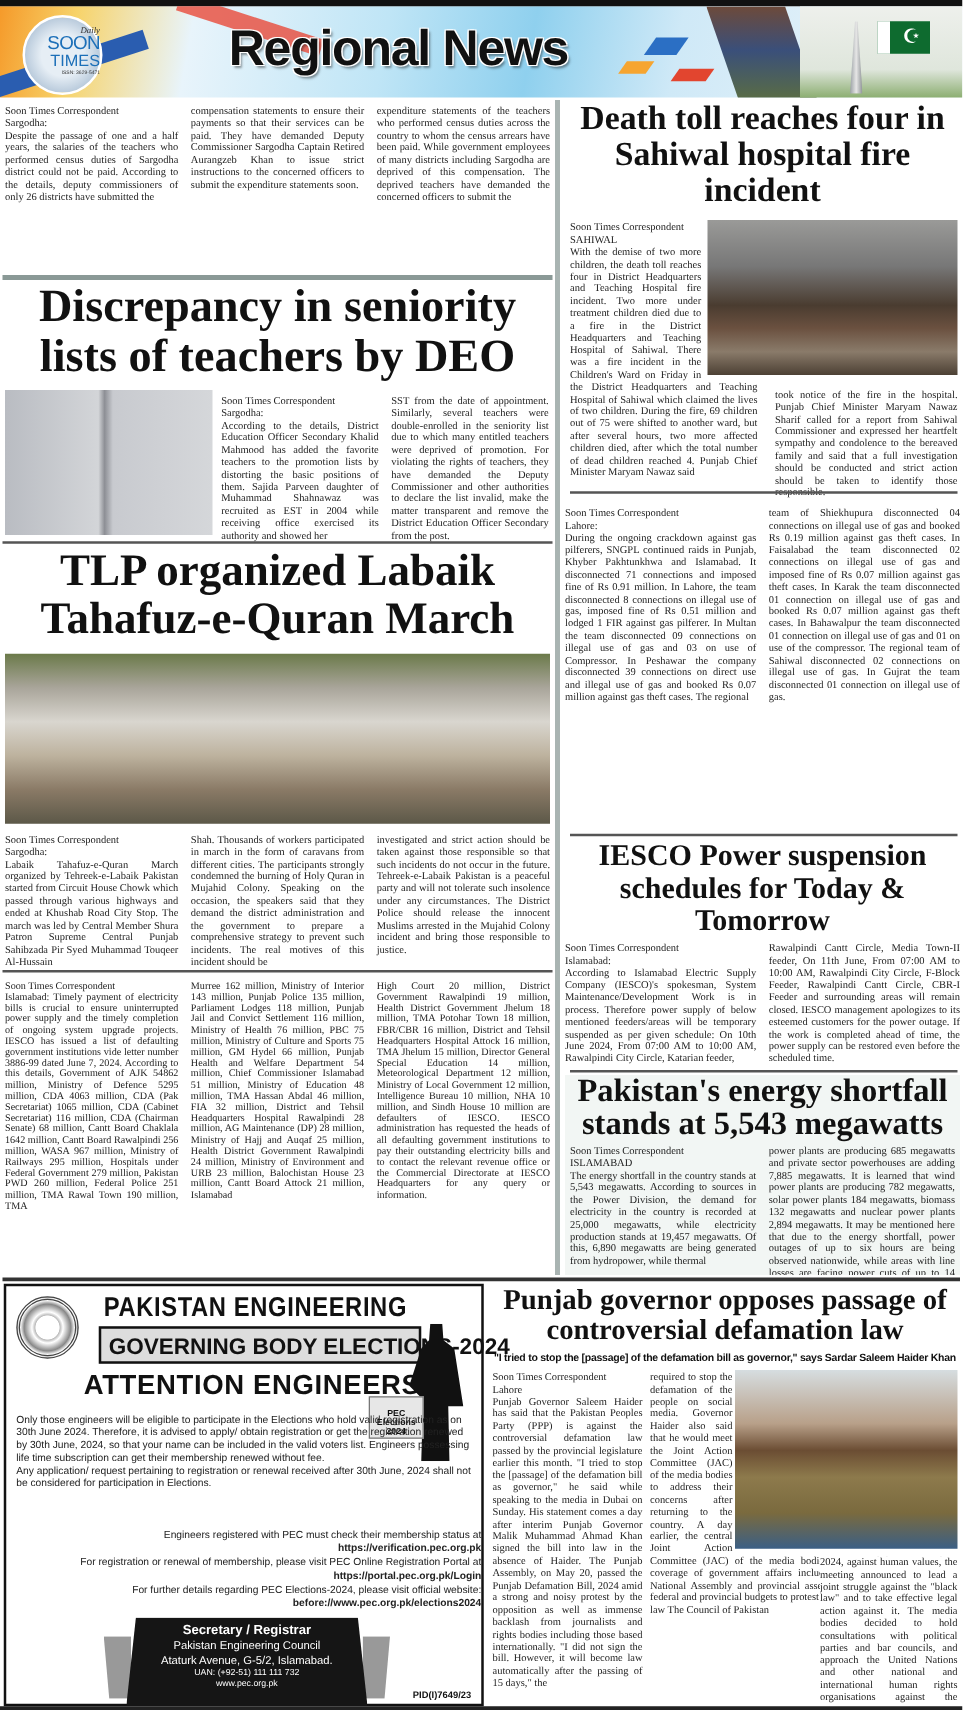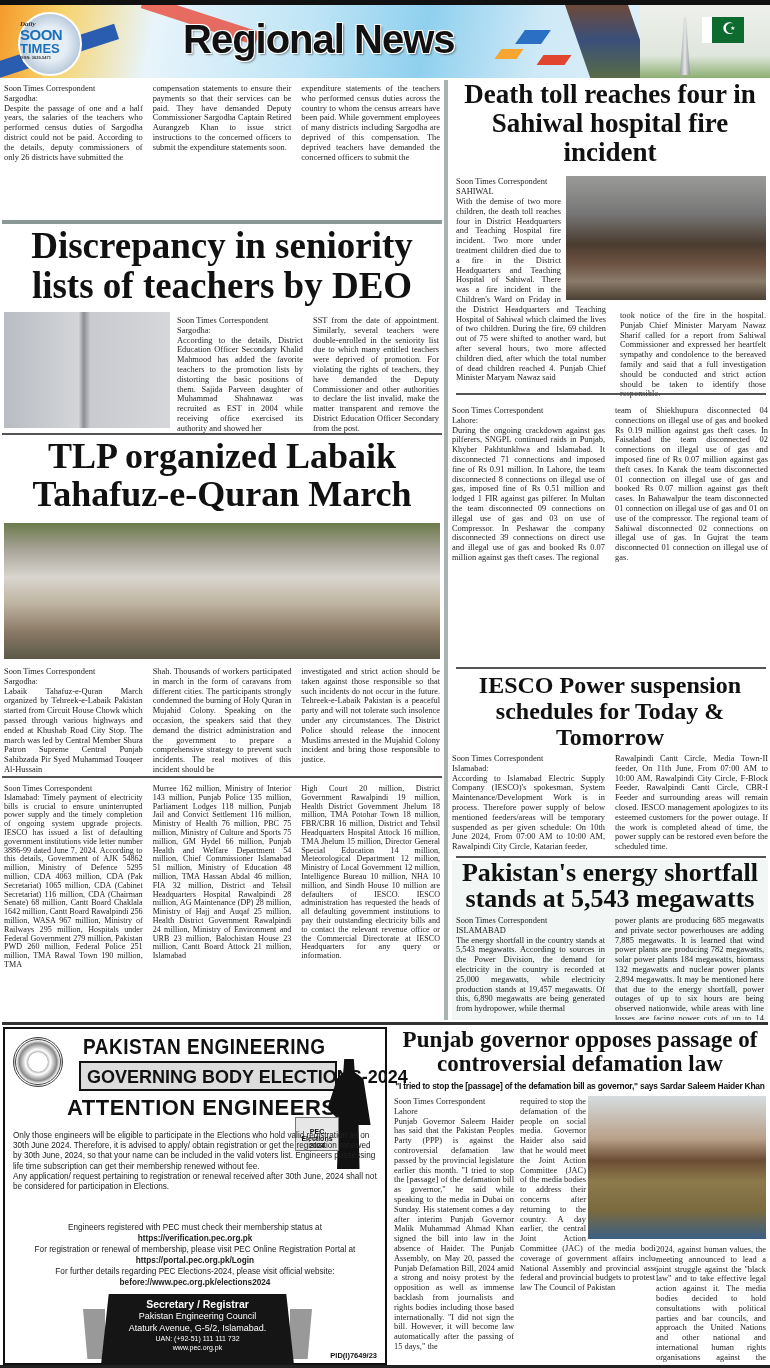--- a/index.html
+++ b/index.html
@@ -3,21 +3,21 @@
 <meta charset="utf-8">
 <style>
 *{box-sizing:border-box;margin:0;padding:0}
 body{width:770px;height:1368px;background:#fff;font-family:"Liberation Serif",serif;color:#111;overflow:hidden;position:relative}
 .banner{position:absolute;left:0;top:0;width:770px;height:78px;border-top:5px solid #111;background:linear-gradient(100deg,#f59a2a 0%,#f7d36a 8%,#e8f4fb 20%,#bfe5f6 40%,#8fd0ee 55%,#cfe9f7 70%,#f0f6fb 100%);overflow:hidden}
 .banner .stripe1{position:absolute;left:-20px;top:40px;width:140px;height:16px;background:#2a5db0;transform:rotate(-18deg)}
 .banner .stripe2{position:absolute;left:140px;top:8px;width:120px;height:14px;background:#e94a3a;transform:rotate(18deg);opacity:.8}
 .banner .dia1{position:absolute;left:520px;top:25px;width:26px;height:14px;background:#2b6fc4;transform:skewX(-35deg)}
 .banner .dia2{position:absolute;left:498px;top:44px;width:22px;height:10px;background:#f6a530;transform:skewX(-35deg)}
 .banner .dia3{position:absolute;left:540px;top:50px;width:28px;height:10px;background:#e2452f;transform:skewX(-35deg)}
-.logo{position:absolute;left:18px;top:7px;width:64px;height:64px;border-radius:50%;background:radial-gradient(circle,#e6eef5 40%,#8fa9c4 100%);border:2px solid #fff;text-align:left;font-family:"Liberation Sans",sans-serif;font-weight:bold}
+.logo{position:absolute;left:18px;top:7px;width:64px;height:64px;border-radius:50%;background:radial-gradient(circle,#e6eef5 40%,#8fa9c4 100%);border:2px solid #fff;text-align:right;font-family:"Liberation Sans",sans-serif;font-weight:normal}
 .logo .daily{font-size:7px;font-style:italic;color:#333;margin-top:6px;font-family:"Liberation Serif",serif}
 .logo .soon{font-size:15px;color:#1c6fb8;line-height:14px;letter-spacing:-.5px}
 .logo .times{font-size:13px;color:#1c6fb8;line-height:13px}
 .logo .issn{font-size:4px;color:#333}
 .btitle{position:absolute;left:183px;top:12px;font-family:"Liberation Sans",sans-serif;font-weight:900;font-size:40px;color:#111;letter-spacing:-1px;text-shadow:1px 1px 0 #fff,-1px -1px 0 #fff,1px -1px 0 #fff,-1px 1px 0 #fff,2px 2px 2px rgba(0,0,0,.4)}
 .photos{position:absolute;left:565px;top:0;width:90px;height:78px;background:linear-gradient(180deg,#6d4a3a 0%,#3a4f7a 45%,#5c6f40 100%);clip-path:polygon(0 0,70% 0,100% 100%,30% 100%)}
 .minar{position:absolute;left:640px;top:0;width:130px;height:78px;background:linear-gradient(180deg,#eef0ec 0%,#dfe6dc 65%,#7aa25a 100%)}
 .minar .tower{position:absolute;left:40px;top:12px;width:10px;height:58px;background:linear-gradient(90deg,#9aa0a4,#e6e6e6,#8d9295);clip-path:polygon(40% 0,60% 0,100% 100%,0 100%)}
 .minar .flag{position:absolute;left:62px;top:12px;width:42px;height:26px;background:#0e6b2f;border-left:10px solid #fff}
 .minar .flag::after{content:"☪";position:absolute;left:10px;top:2px;color:#fff;font-size:16px}
@@ -32,21 +32,21 @@
 .img{position:absolute}
 .ad{position:absolute;left:3px;top:1027px;width:384px;height:338px;border:2px solid #111;background:#fff;font-family:"Liberation Sans",sans-serif}
 .ad .seal{position:absolute;left:8px;top:8px;width:50px;height:50px;border-radius:50%;border:3px double #444;background:radial-gradient(circle,#fff 30%,#bbb 32%,#fff 40%,#888 60%,#fff 70%)}
 .ad .pec{position:absolute;left:78px;top:5px;font-size:19px;font-weight:900;letter-spacing:.5px;color:#111;transform:scaleY(1.15);transform-origin:left top}
 .ad .gbe{position:absolute;left:74px;top:32px;width:258px;height:30px;border:2px solid #111;background:#ddd;font-size:18px;font-weight:900;padding:4px 6px;color:#111;white-space:nowrap;transform-origin:left}
 .ad .att{position:absolute;left:62px;top:66px;font-size:22px;font-weight:900;color:#111;letter-spacing:.5px}
 .ad .man{position:absolute;left:320px;top:30px;width:48px;height:110px;background:#111;clip-path:polygon(40% 0,60% 0,62% 12%,80% 18%,95% 60%,70% 60%,72% 100%,25% 100%,28% 55%,5% 45%,25% 18%,38% 12%)}
 .ad .box{position:absolute;left:290px;top:88px;width:44px;height:34px;background:#e7e7e7;border:1px solid #777;font-size:7px;font-weight:bold;text-align:center;padding-top:10px}
 .ad .text{position:absolute;left:8px;top:102px;width:368px;font-size:8.2px;line-height:10.2px;color:#222}
 .ad .text p{margin:0}
-.ad .center{position:absolute;left:0;width:100%;text-align:center;font-size:8.2px;line-height:11px;color:#222}
+.ad .center{position:absolute;left:0;width:100%;text-align:right;font-size:8.2px;line-height:11px;color:#222}
 .ad .center .url{font-weight:bold;font-family:"Liberation Sans",sans-serif}
 .ad .sec{position:absolute;left:96px;top:265px;width:193px;height:71px;background:#151515;color:#fff;text-align:center;font-size:9px;line-height:12px;padding-top:4px;clip-path:polygon(4% 0,96% 0,100% 100%,0 100%)}
 .ad .sec .t{font-weight:bold;font-size:10.5px}
 .ad .sec .s{font-size:7px;line-height:9px}
 .ad .wing1{position:absolute;left:78px;top:280px;width:22px;height:50px;background:#999;clip-path:polygon(0 0,100% 0,100% 100%,20% 100%)}
 .ad .wing2{position:absolute;left:285px;top:280px;width:22px;height:50px;background:#999;clip-path:polygon(0 0,100% 0,80% 100%,0 100%)}
 .ad .smart{position:absolute;left:8px;top:338px;font-size:7.5px;font-weight:bold}
 .ad .pid{position:absolute;right:8px;top:322px;font-size:7.5px;font-weight:bold}
 .sub{font-family:"Liberation Sans",sans-serif;font-weight:bold;font-size:8.4px;text-align:center;letter-spacing:-.2px;color:#111}
 </style>

